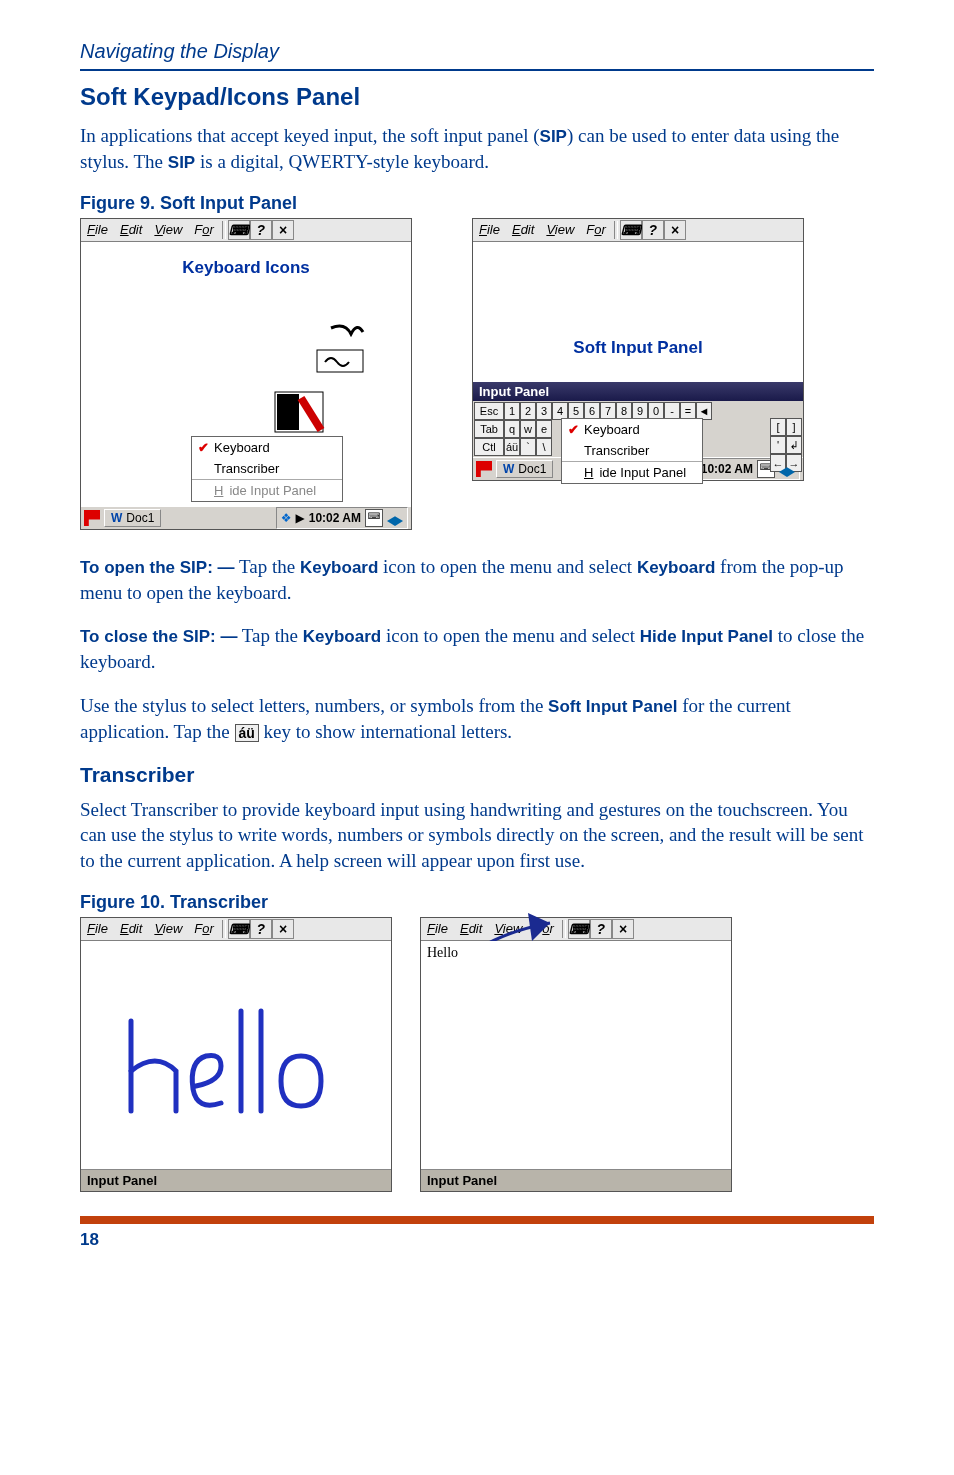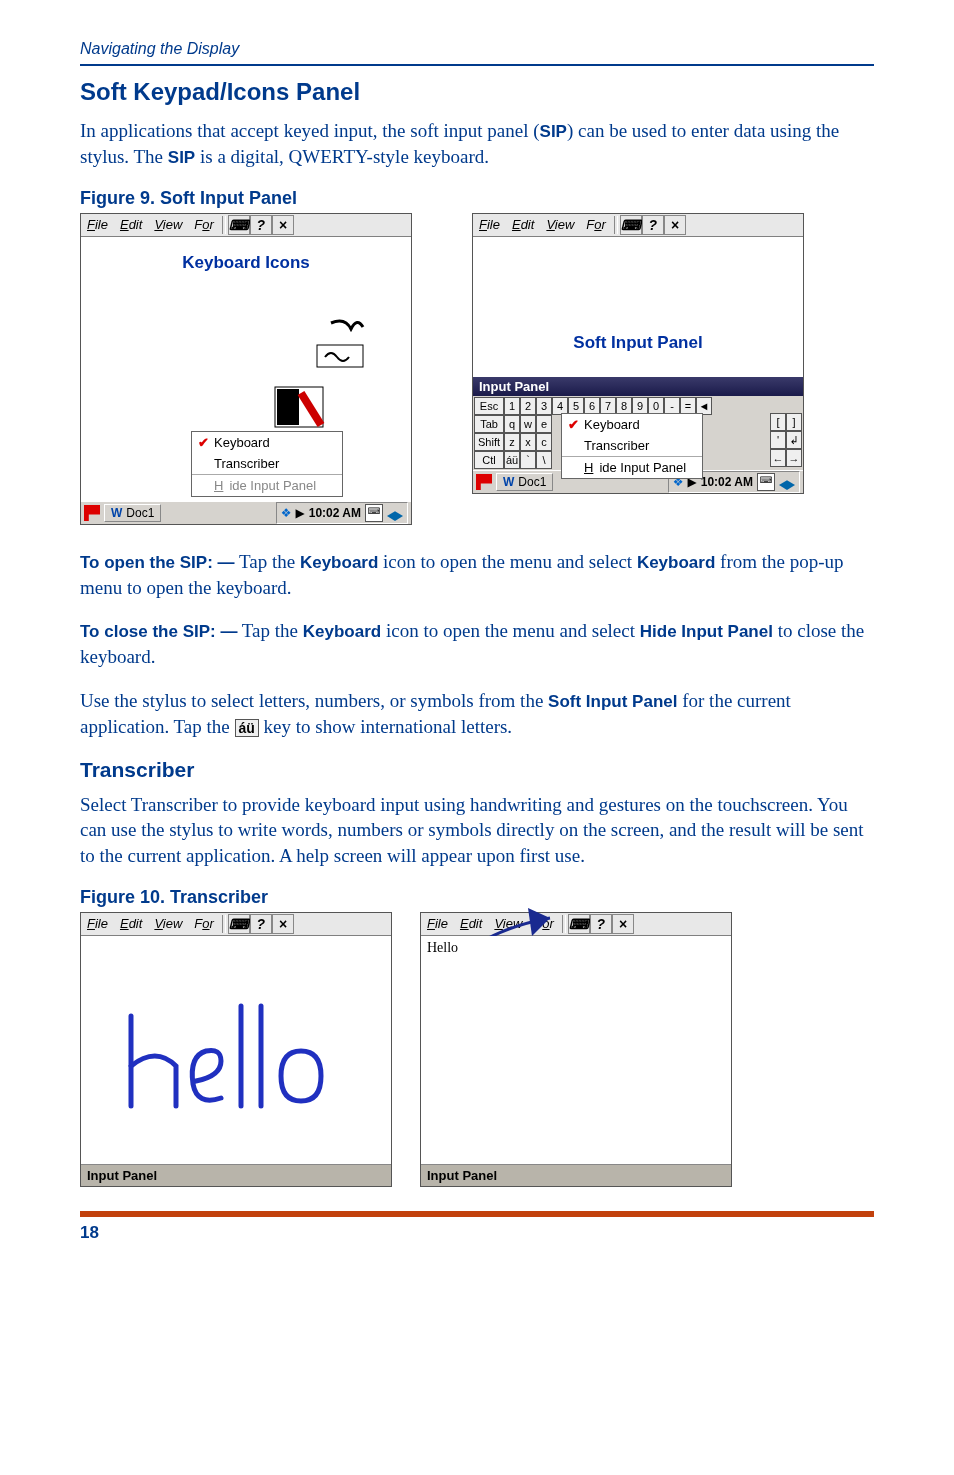--- a/index.html
+++ b/index.html
@@ -8,21 +8,21 @@
     font-family: Georgia, 'Times New Roman', serif;
     background: #fff;
     color: #000;
     width: 954px;
   }
   .page {
     padding: 40px 80px 20px 80px;
   }
   .running-head {
     font-family: Verdana, Arial, sans-serif;
-    font-size: 16px;
+    font-size: 20px;
     color: #003a8c;
     font-style: italic;
     padding-bottom: 6px;
     border-bottom: 2px solid #003a8c;
     margin-bottom: 12px;
   }
   h1.section {
     font-family: Verdana, Arial, sans-serif;
     font-weight: bold;
     color: #003a8c;
@@ -54,21 +54,21 @@
     font-size: 17px;
   }
   h2.sub {
     font-family: Verdana, Arial, sans-serif;
     font-weight: bold;
     color: #003a8c;
     font-size: 21px;
     margin: 18px 0 10px 0;
   }
   .footer {
-    border-top: 6px solid #c2410c;
+    border-top: 8px solid #c2410c;
     margin-top: 24px;
     padding-top: 6px;
     display: flex;
     justify-content: space-between;
     font-family: Verdana, Arial, sans-serif;
     font-weight: bold;
     color: #003a8c;
     font-size: 17px;
     align-items: center;
   }
@@ -361,26 +361,20 @@
             <span class="key">0</span>
             <span class="key">-</span>
             <span class="key">=</span>
             <span class="key">◄</span>
           </div>
           <div class="krow">
             <span class="key wide">Tab</span>
             <span class="key">q</span>
             <span class="key">w</span>
             <span class="key">e</span>
-          </div>
-          <div class="krow">
-            <span class="key wide">Shift</span>
-            <span class="key">z</span>
-            <span class="key">x</span>
-            <span class="key">c</span>
           </div>
           <div class="krow">
             <span class="key wide">Ctl</span>
             <span class="key">áü</span>
             <span class="key">`</span>
             <span class="key">\</span>
           </div>
 
           <div class="popup" style="position:absolute; left:88px; top:17px; width:140px">
             <div class="row">

